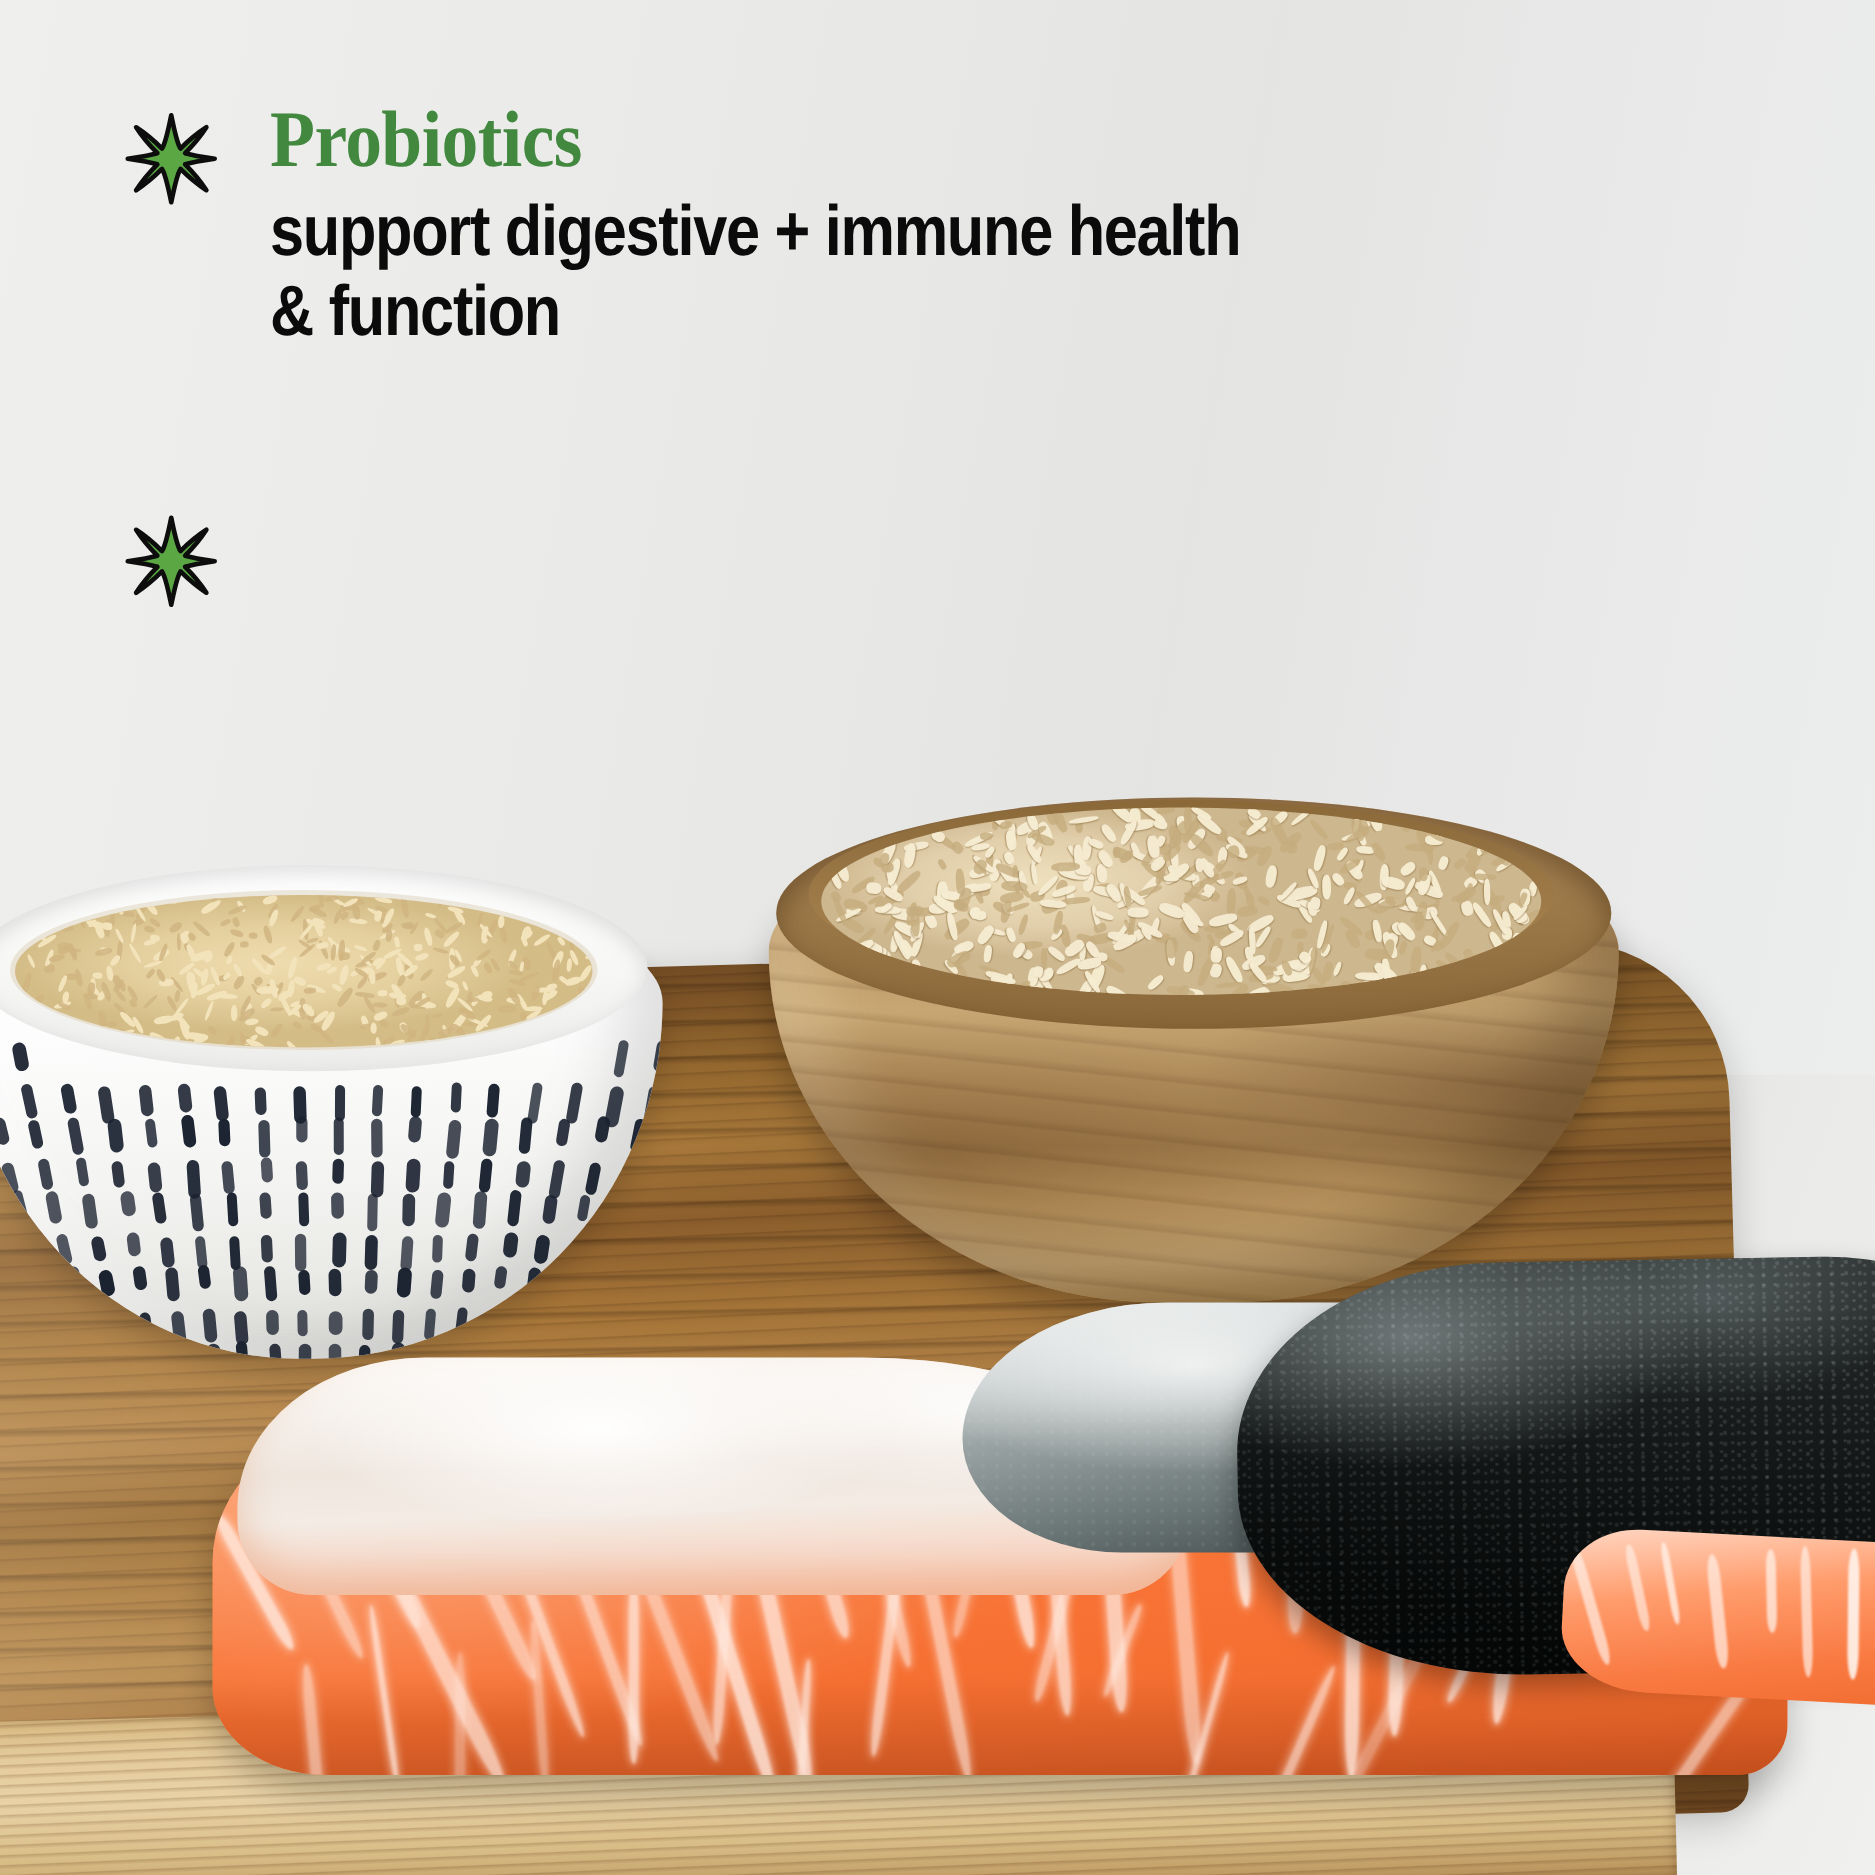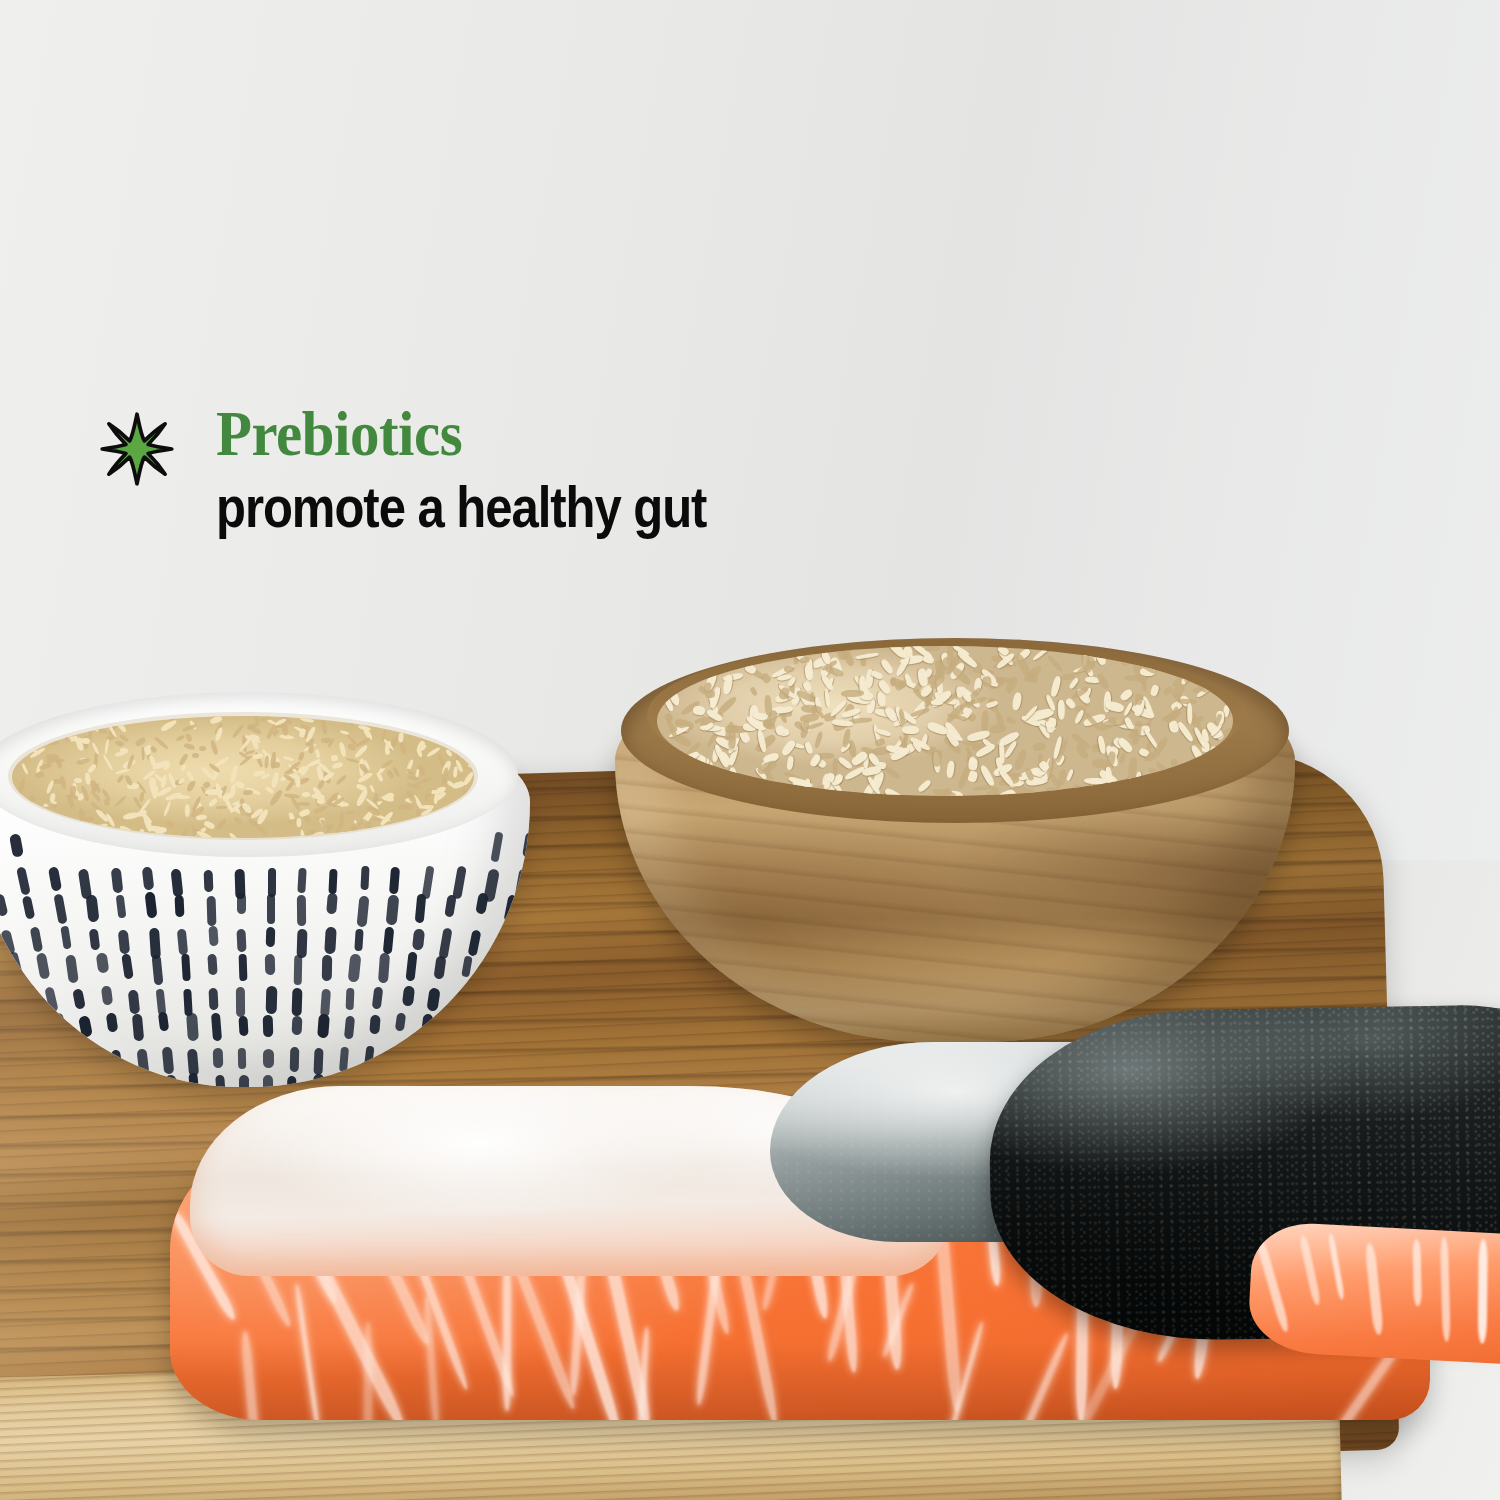--- a/index.html
+++ b/index.html
@@ -1507,20 +1507,50 @@
           <div class="fat2" style="left: 119.483px; top: 16.0547px; width: 9.66336px; height: 92.406px; border-radius: 50% / 22%; opacity: 0.71; transform: rotate(-9deg); filter: blur(1px);"></div>
           <div class="fat2" style="left: 162.022px; top: 9.74664px; width: 8.27288px; height: 66.942px; border-radius: 50% / 22%; opacity: 0.75; transform: rotate(-4.2deg); filter: blur(1px);"></div>
           <div class="fat2" style="left: 191.413px; top: 5.88492px; width: 7.7212px; height: 105.229px; border-radius: 50% / 22%; opacity: 0.7; transform: rotate(-4.5deg); filter: blur(1px);"></div>
           <div class="fat2" style="left: 228.142px; top: 5.58972px; width: 8.97496px; height: 105.436px; border-radius: 50% / 22%; opacity: 0.94; transform: rotate(-2.4deg); filter: blur(1px);"></div>
         </div>
     </div>
   </div>
 
   <div class="content">
 
+    <div class="bullet b1">
+      <div class="star-wrap">
+        <svg class="star-svg" viewBox="0 0 100 100">
+          <path d="M50 3
+                   C54 22 56 33 60 39
+                   C65 34 74 25 88 16
+                   C79 30 70 39 65 44
+                   C72 46 83 48 97 50
+                   C83 52 72 54 65 56
+                   C70 61 79 70 88 84
+                   C74 75 65 66 60 61
+                   C56 67 54 78 50 97
+                   C46 78 44 67 40 61
+                   C35 66 26 75 12 84
+                   C21 70 30 61 35 56
+                   C28 54 17 52 3 50
+                   C17 48 28 46 35 44
+                   C30 39 21 30 12 16
+                   C26 25 35 34 40 39
+                   C44 33 46 22 50 3 Z" fill="#5aa743" stroke="#0d0d0d" stroke-width="5" stroke-linejoin="round"></path>
+        </svg>
+      </div>
+      <div class="texts">
+        <div class="head">Probiotics</div>
+        <div class="sub">
+          <span class="ln">support digestive + immune health</span>
+          <span class="ln">&amp; function</span>
+        </div>
+      </div>
+    </div>
 
     <div class="bullet b2">
       <div class="star-wrap">
         <svg class="star-svg" viewBox="0 0 100 100">
           <path d="M50 3
                    C54 22 56 33 60 39
                    C65 34 74 25 88 16
                    C79 30 70 39 65 44
                    C72 46 83 48 97 50
                    C83 52 72 54 65 56
@@ -1530,22 +1560,16 @@
                    C46 78 44 67 40 61
                    C35 66 26 75 12 84
                    C21 70 30 61 35 56
                    C28 54 17 52 3 50
                    C17 48 28 46 35 44
                    C30 39 21 30 12 16
                    C26 25 35 34 40 39
                    C44 33 46 22 50 3 Z" fill="#5aa743" stroke="#0d0d0d" stroke-width="5" stroke-linejoin="round"></path>
         </svg>
       </div>
-      <div class="texts">
-        <div class="head">Prebiotics</div>
-        <div class="sub">
-          <span class="ln">promote a healthy gut</span>
-        </div>
-      </div>
     </div>
 
   </div>
 </div>
 
 </body></html>

